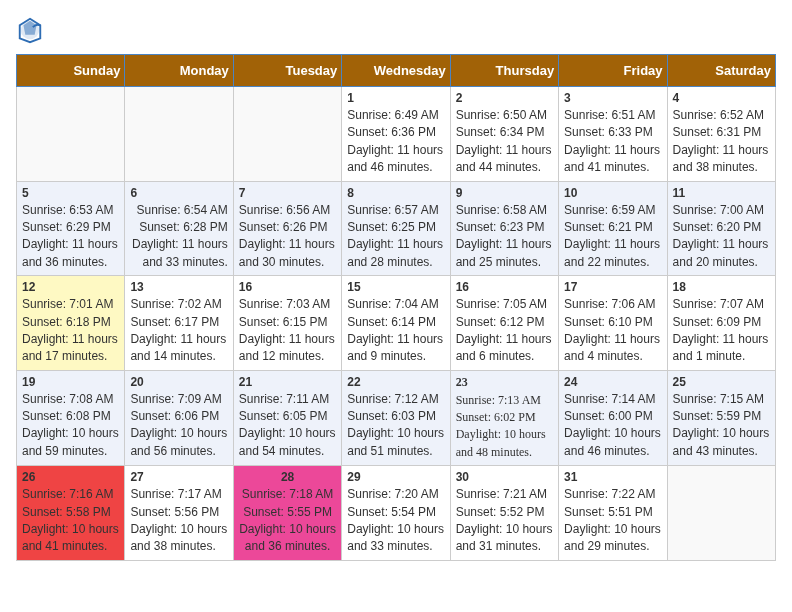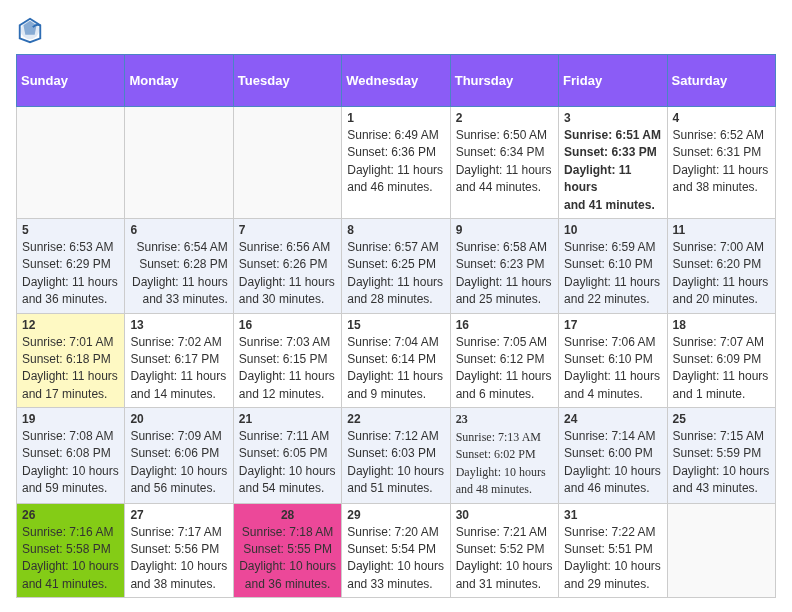--- a/index.html
+++ b/index.html
@@ -51,26 +51,26 @@
     .location {
       font-size: 14px;
       color: #555;
     }
     .calendar {
       width: 100%;
       border-collapse: collapse;
       border: 1px solid #ccc;
     }
     .calendar th {
-      background: #8b5cf6;
+      background: #a16207;
       color: #fff;
       font-size: 13px;
       font-weight: bold;
-      padding: 18px 4px;
-      text-align: left;
+      padding: 8px 4px;
+      text-align: right;
       border: 1px solid #4a84c4;
     }
     .calendar td {
       vertical-align: top;
       border: 1px solid #ccc;
       padding: 4px 5px;
       width: 108px;
       height: 90px;
       font-size: 10.5px;
       color: #333;
@@ -145,21 +145,21 @@
         </td>
         <td style="background: rgb(255, 255, 255);">
           <span class="day-number">2</span>
           <div class="day-info" style="white-space: pre-line;">Sunrise: 6:50 AM
 Sunset: 6:34 PM
 Daylight: 11 hours
 and 44 minutes.</div>
         </td>
         <td style="background: rgb(255, 255, 255);">
           <span class="day-number">3</span>
-          <div class="day-info" style="white-space: pre-line; font-weight: bold;">Sunrise: 6:51 AM
+          <div class="day-info" style="white-space: pre-line;">Sunrise: 6:51 AM
 Sunset: 6:33 PM
 Daylight: 11 hours
 and 41 minutes.</div>
         </td>
         <td style="background: rgb(255, 255, 255);">
           <span class="day-number">4</span>
           <div class="day-info" style="white-space: pre-line;">Sunrise: 6:52 AM
 Sunset: 6:31 PM
 Daylight: 11 hours
 and 38 minutes.</div>
@@ -197,21 +197,21 @@
         <td style="background: rgb(238, 242, 250);">
           <span class="day-number">9</span>
           <div class="day-info" style="white-space: pre-line;">Sunrise: 6:58 AM
 Sunset: 6:23 PM
 Daylight: 11 hours
 and 25 minutes.</div>
         </td>
         <td style="background: rgb(238, 242, 250);">
           <span class="day-number">10</span>
           <div class="day-info" style="white-space: pre-line;">Sunrise: 6:59 AM
-Sunset: 6:10 PM
+Sunset: 6:21 PM
 Daylight: 11 hours
 and 22 minutes.</div>
         </td>
         <td style="background: rgb(238, 242, 250);">
           <span class="day-number">11</span>
           <div class="day-info" style="white-space: pre-line;">Sunrise: 7:00 AM
 Sunset: 6:20 PM
 Daylight: 11 hours
 and 20 minutes.</div>
         </td>
@@ -312,21 +312,21 @@
         </td>
         <td style="background: rgb(238, 242, 250);">
           <span class="day-number">25</span>
           <div class="day-info" style="white-space: pre-line;">Sunrise: 7:15 AM
 Sunset: 5:59 PM
 Daylight: 10 hours
 and 43 minutes.</div>
         </td>
       </tr>
       <tr>
-        <td style="background: #84cc16;">
+        <td style="background: #ef4444;">
           <span class="day-number">26</span>
           <div class="day-info" style="white-space: pre-line;">Sunrise: 7:16 AM
 Sunset: 5:58 PM
 Daylight: 10 hours
 and 41 minutes.</div>
         </td>
         <td style="background: rgb(255, 255, 255);">
           <span class="day-number">27</span>
           <div class="day-info" style="white-space: pre-line;">Sunrise: 7:17 AM
 Sunset: 5:56 PM

